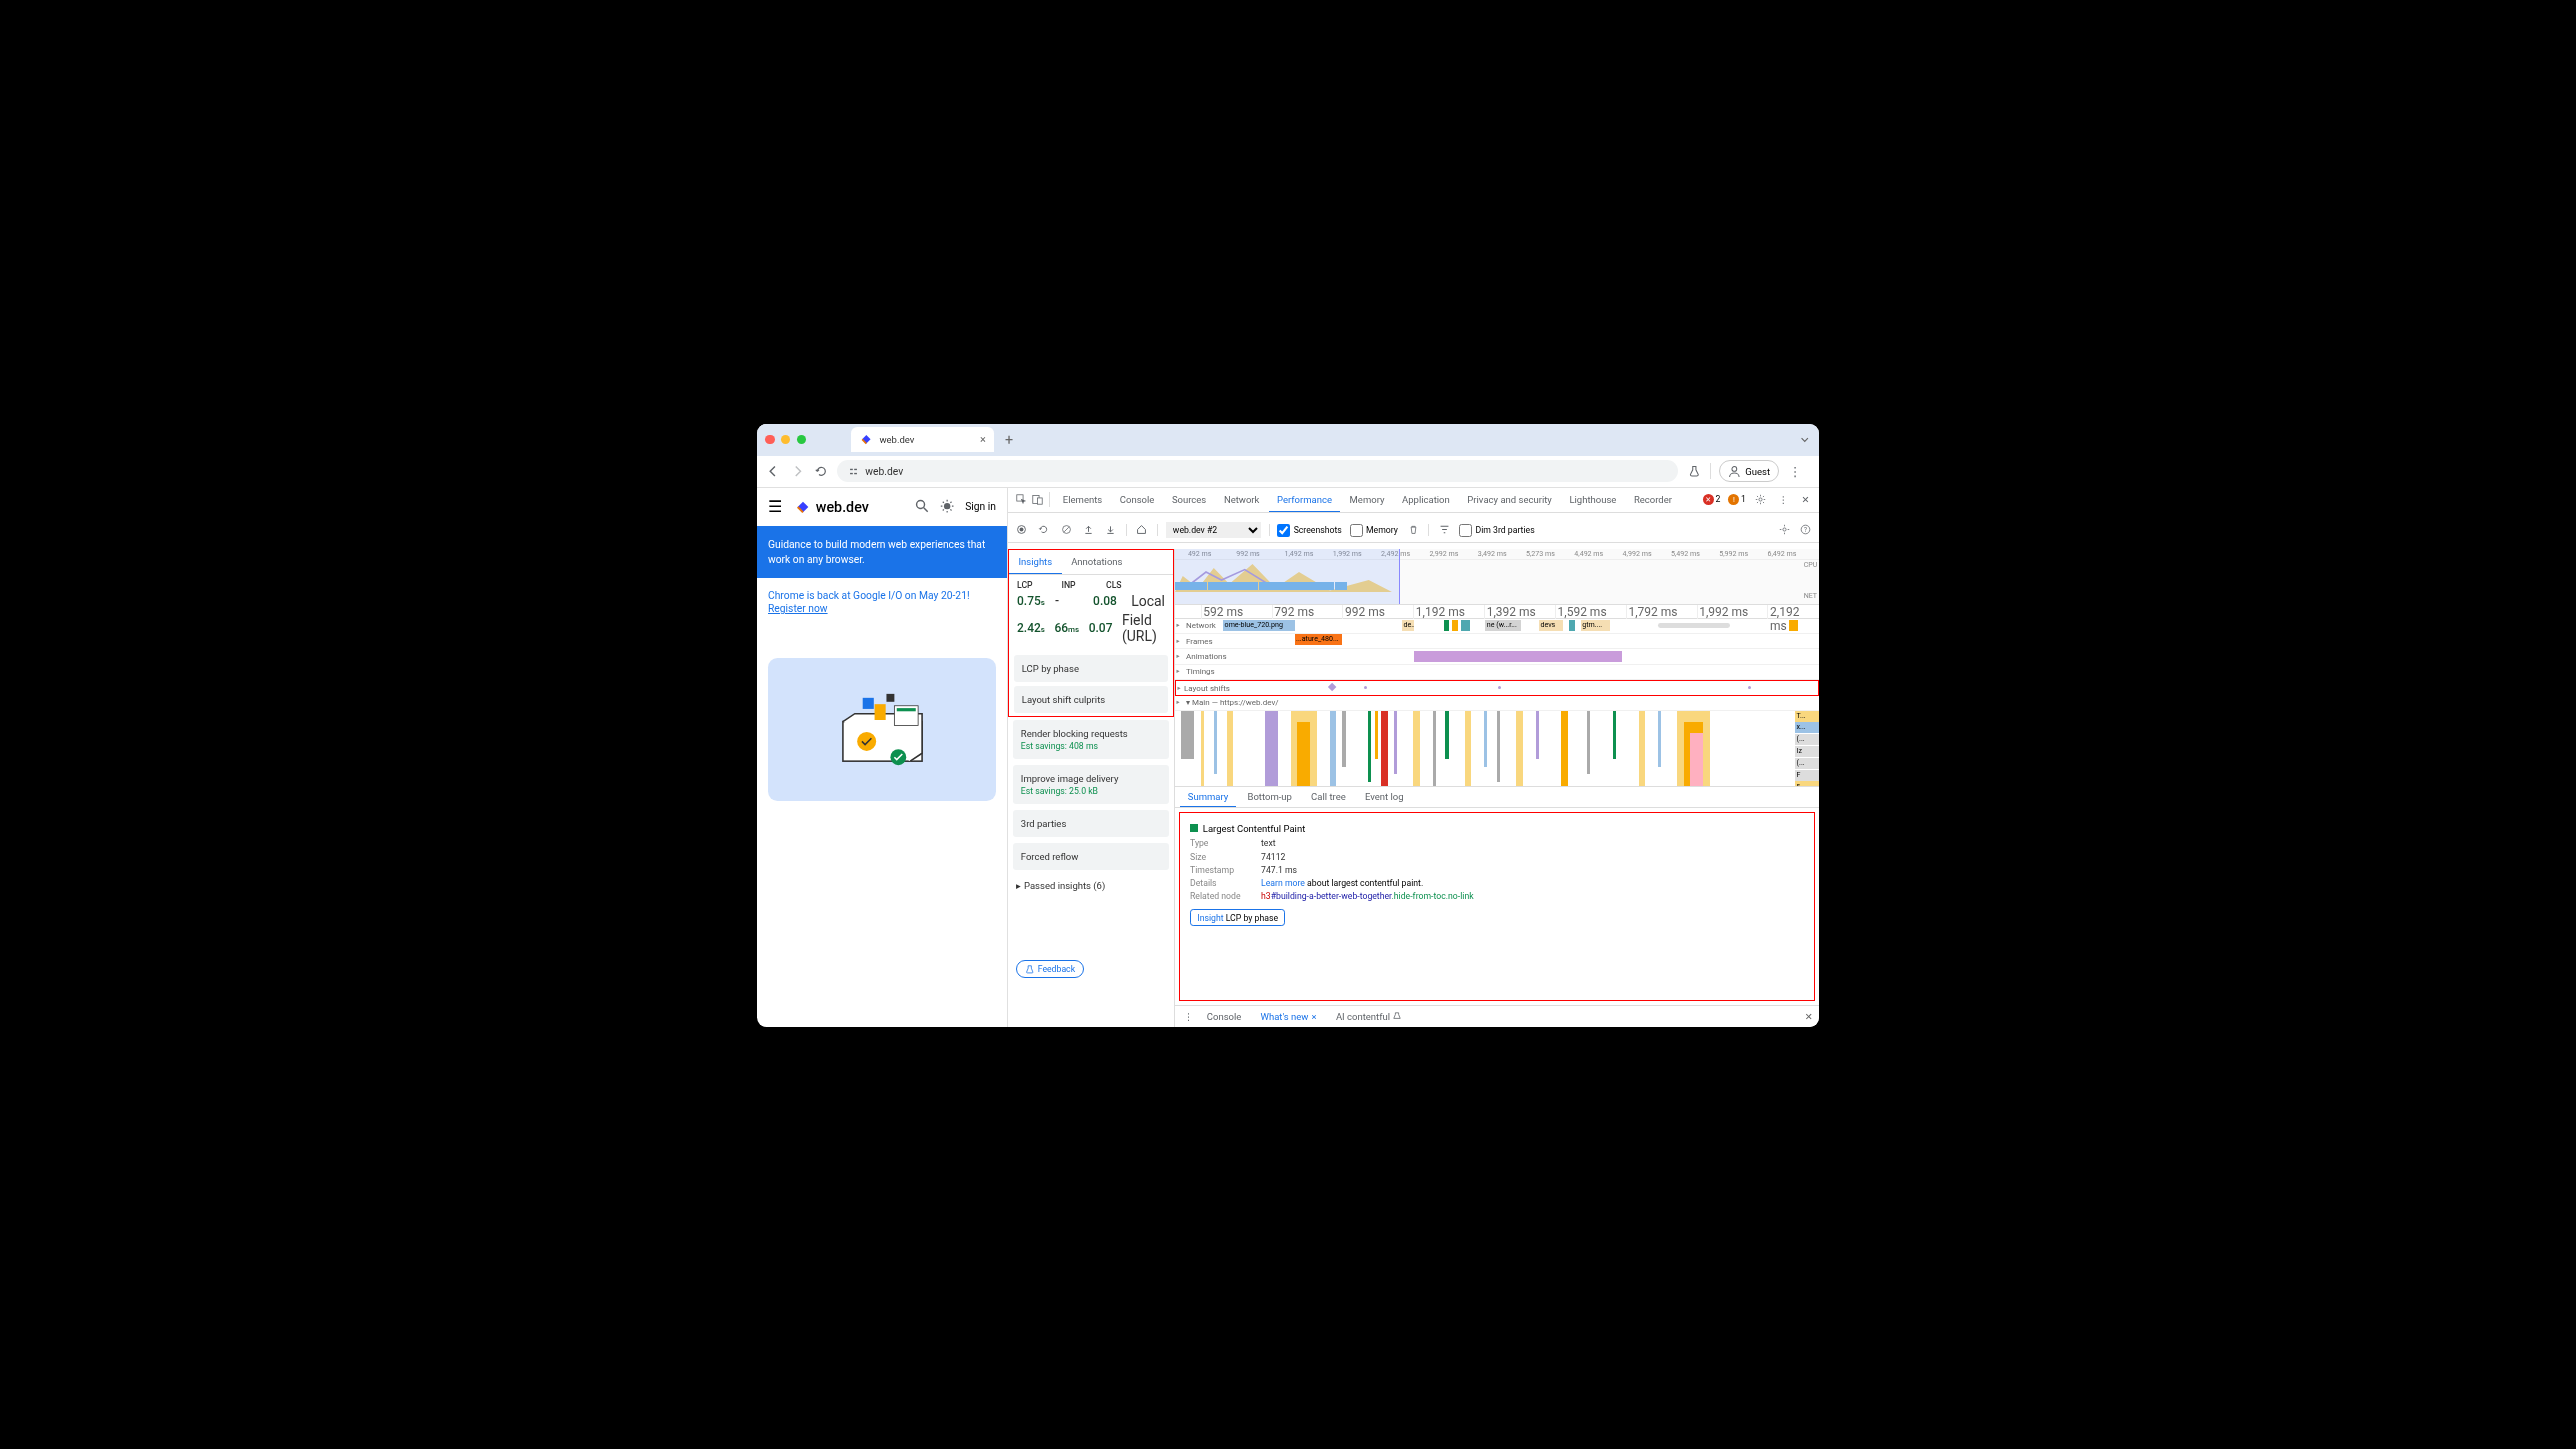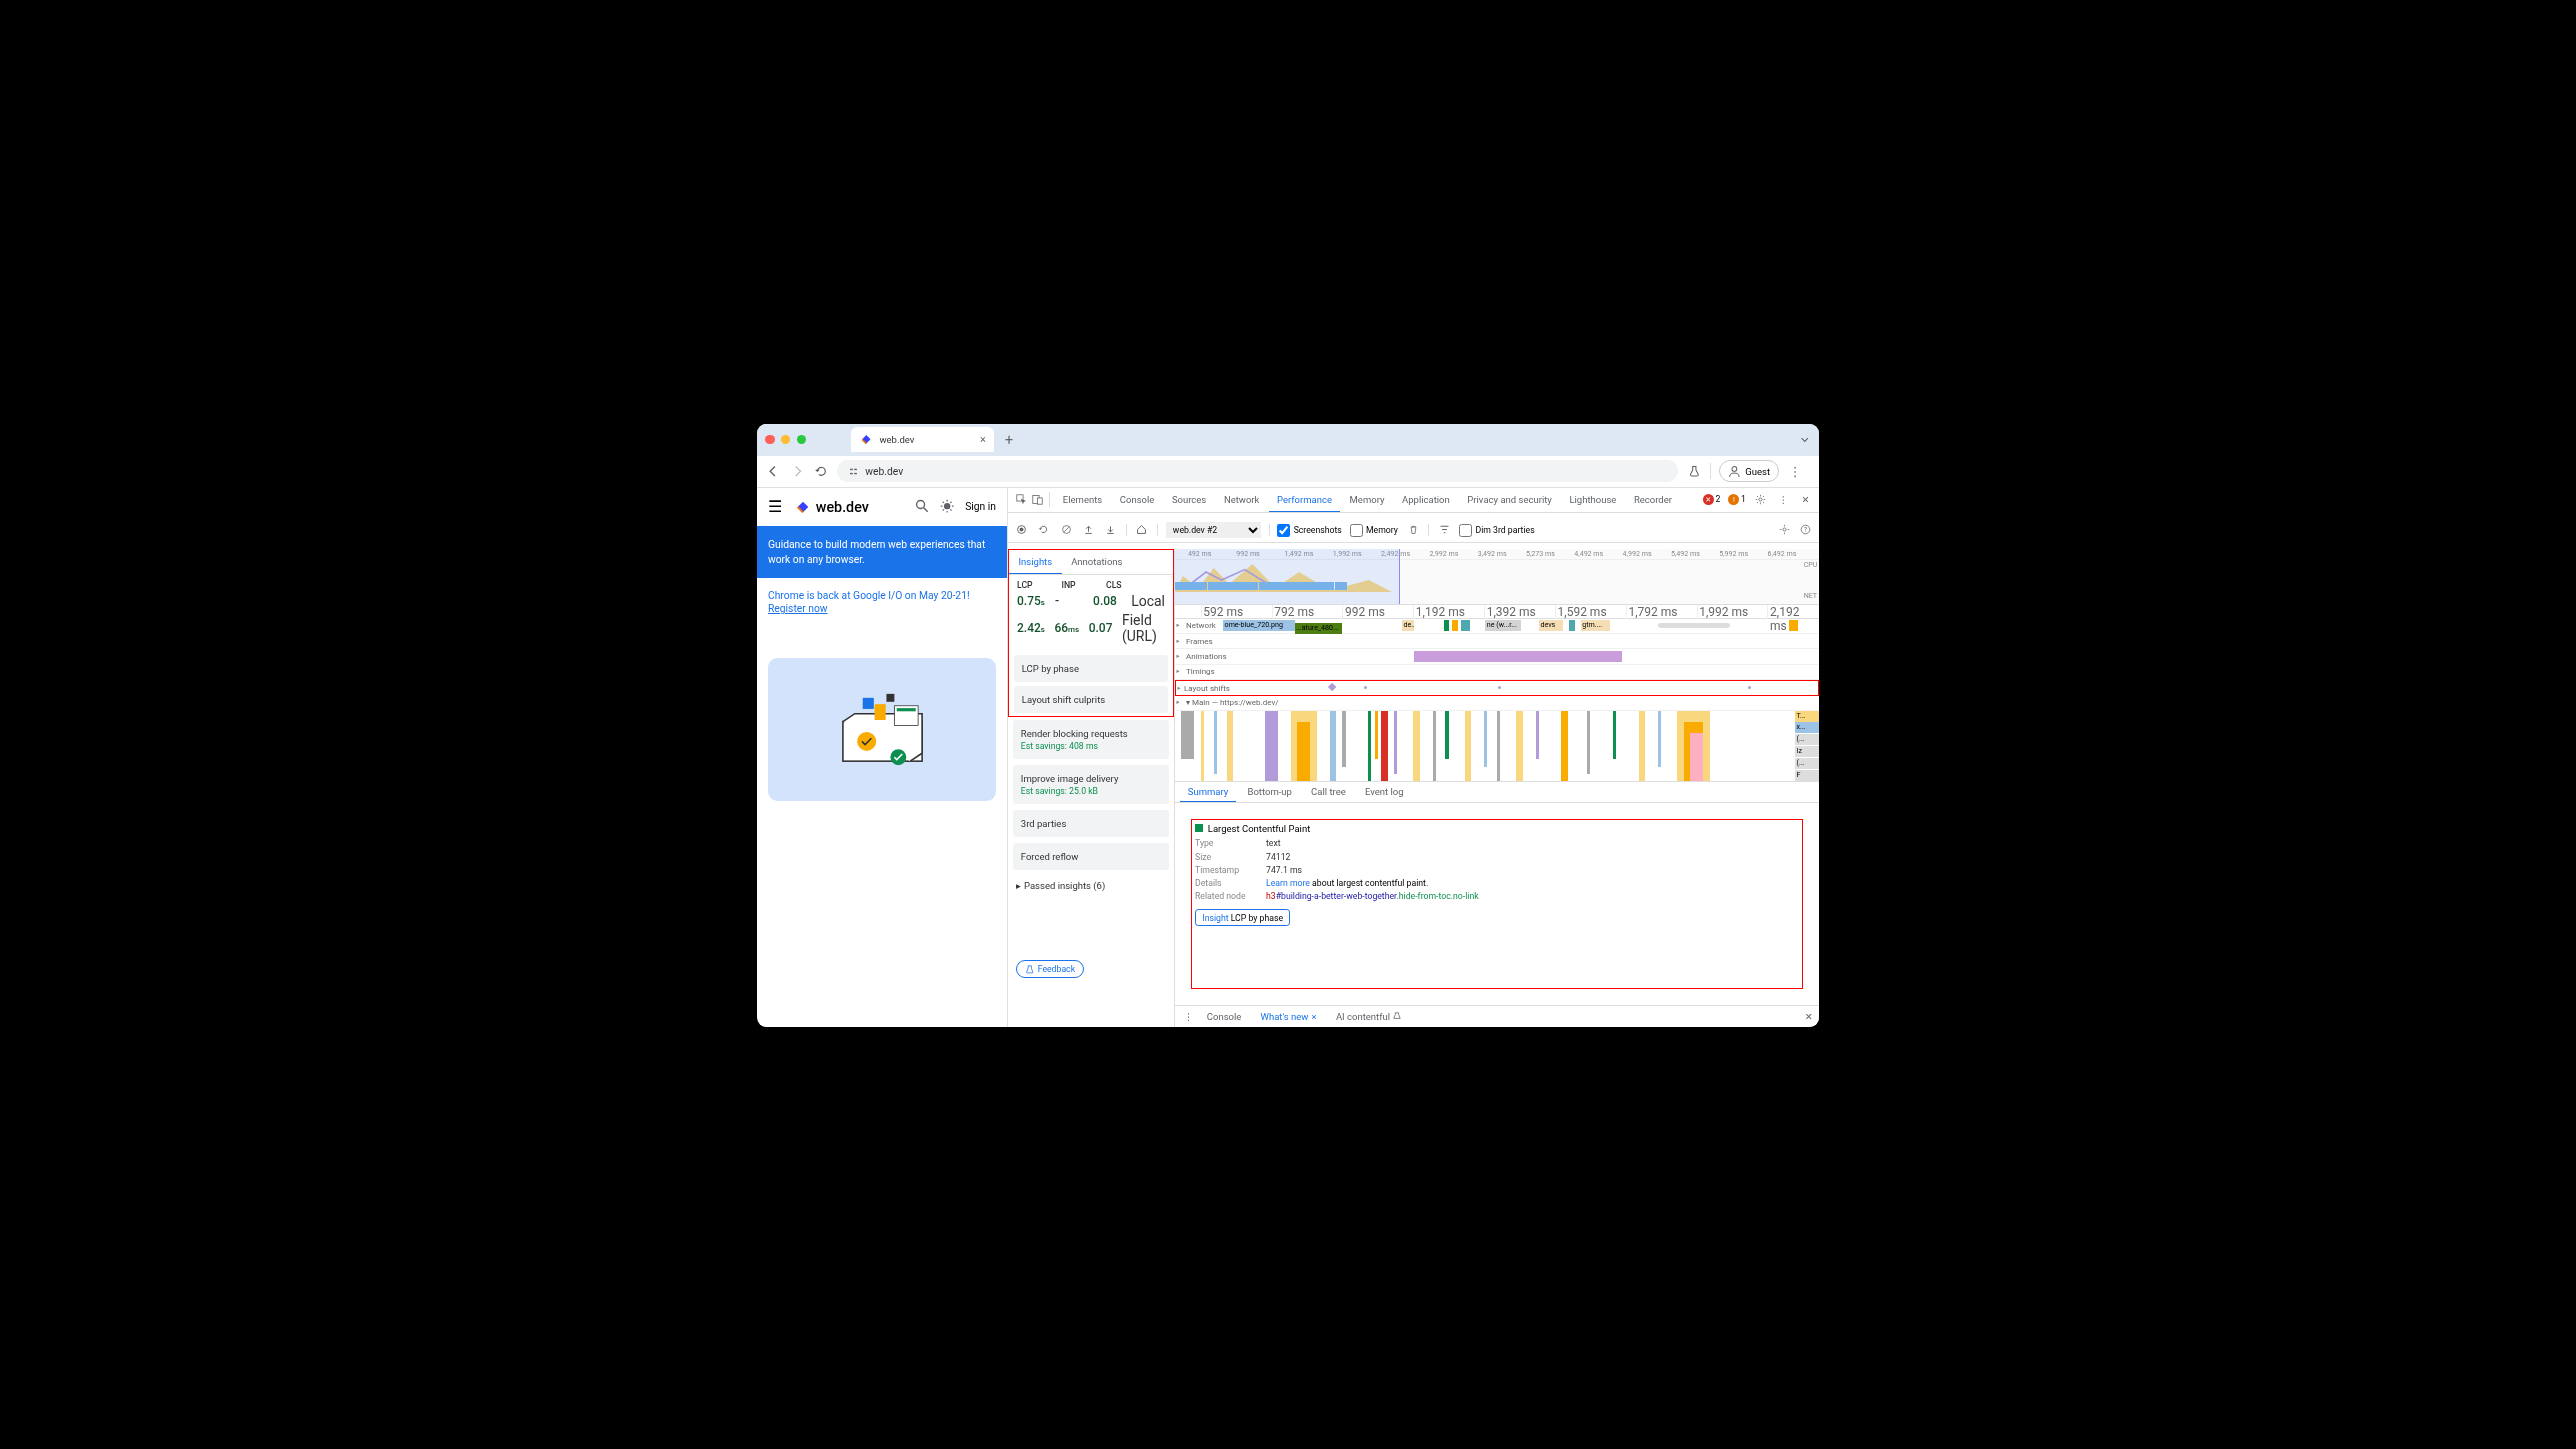--- a/index.html
+++ b/index.html
@@ -103,21 +103,21 @@
 .layout-shifts-row { border: 1.6px solid #f00; }
 .main-track { height: 159px; }
 .flame-bars { position: absolute; inset: 0; }
 .bar { position: absolute; height: 11px; font-size: 7.1px; overflow: hidden; white-space: nowrap; padding: 0 1.6px; }
 
 
 .bottom-tabs { height: 22px; display: flex; align-items: center; border-top: 0.8px solid #ddd; border-bottom: 0.8px solid #ddd; padding: 0 4.8px; gap: 3.2px; }
 .btab { padding: 0 8px; height: 100%; display: flex; align-items: center; color: #5f6368; font-size: 9.5px; cursor: pointer; }
 .btab.active { color: #1a73e8; border-bottom: 1.6px solid #1a73e8; }
 
-.summary-panel { flex: 1; padding: 3px; border: 1.6px solid #f00; margin: 16px; overflow-y: auto; }
+.summary-panel { flex: 1; padding: 10px; border: 1.6px solid #f00; margin: 4px; overflow-y: auto; }
 .summary-title { display: flex; align-items: center; gap: 4.8px; font-size: 9.5px; margin-bottom: 4.8px; }
 .summary-swatch { width: 8px; height: 8px; background: #0d904f; }
 .summary-row { display: flex; gap: 8px; font-size: 8.7px; margin-bottom: 3.2px; }
 .summary-key { color: #888; width: 63px; }
 .summary-val { color: #333; }
 .summary-link { color: #1a73e8; cursor: pointer; }
 .node-sel { font-family: monospace; color: #c80000; }
 .node-id { color: #1a1aa6; }
 .node-cls { color: #0d904f; }
 .insight-chip { display: inline-block; border: 0.8px solid #1a73e8; border-radius: 3.2px; padding: 2.4px 6.3px; font-size: 8.7px; margin-top: 4.8px; }
@@ -467,21 +467,21 @@
             <span class="ruler-tick" style="left:70%">1,792 ms</span>
             <span class="ruler-tick" style="left:81%">1,992 ms</span>
             <span class="ruler-tick" style="left:92%">2,192 ms</span>
           </div>
 
           <div class="tracks">
             <div class="track-row">
               <div class="track-label">Network</div>
               <div class="track-content">
                 <div class="bar" style="left:0%;width:12%;background:#9cc2e5;top:1.6px">ome-blue_720.png</div>
-                <div class="bar" style="left:12%;width:8%;background:#4d7c0f;top:4px">...ature_480...</div>
+                <div class="bar" style="left:12%;width:8%;background:#f97316;top:15px">...ature_480...</div>
                 <div class="bar" style="left:30%;width:2%;background:#f5deb3;top:1.6px">de...</div>
                 <div class="bar" style="left:37%;width:1%;background:#0d904f;top:1.6px"></div>
                 <div class="bar" style="left:38.5%;width:1%;background:#f9ab00;top:1.6px"></div>
                 <div class="bar" style="left:40%;width:1.5%;background:#4ea8b0;top:1.6px"></div>
                 <div class="bar" style="left:44%;width:6%;background:#d3d3d3;top:1.6px">ne (w...r...</div>
                 <div class="bar" style="left:53%;width:4%;background:#f5deb3;top:1.6px">devs</div>
                 <div class="bar" style="left:58%;width:1%;background:#4ea8b0;top:1.6px"></div>
                 <div class="bar" style="left:60%;width:5%;background:#f5deb3;top:1.6px">gtm....</div>
                 <div class="bar" style="left:73%;width:12%;background:#ddd;height:4.8px;top:4px;border-radius:2.4px"></div>
                 <div class="bar" style="left:95%;width:1.5%;background:#f9ab00;top:1.6px"></div>

